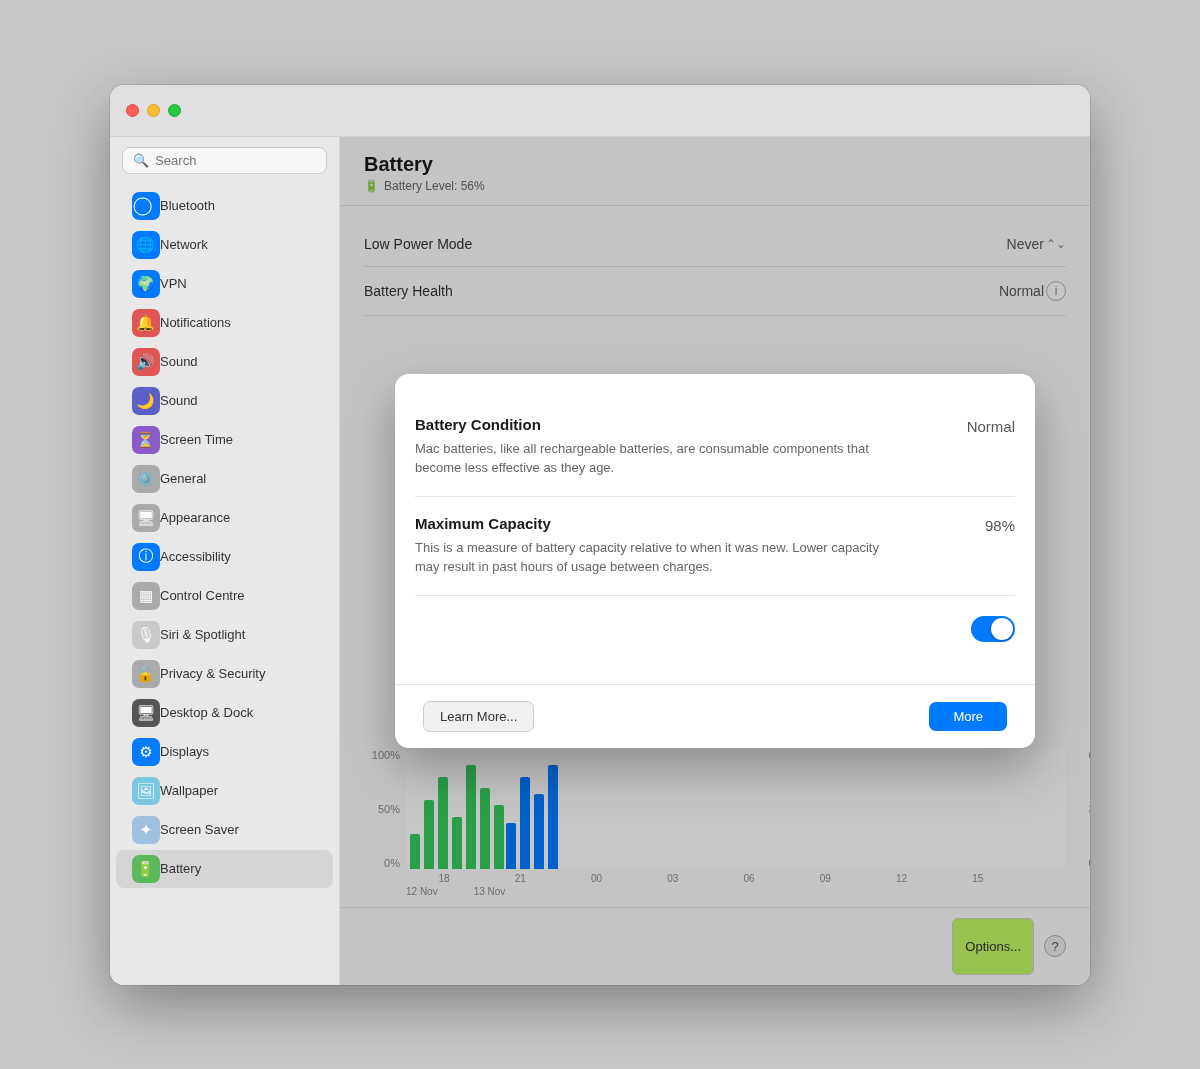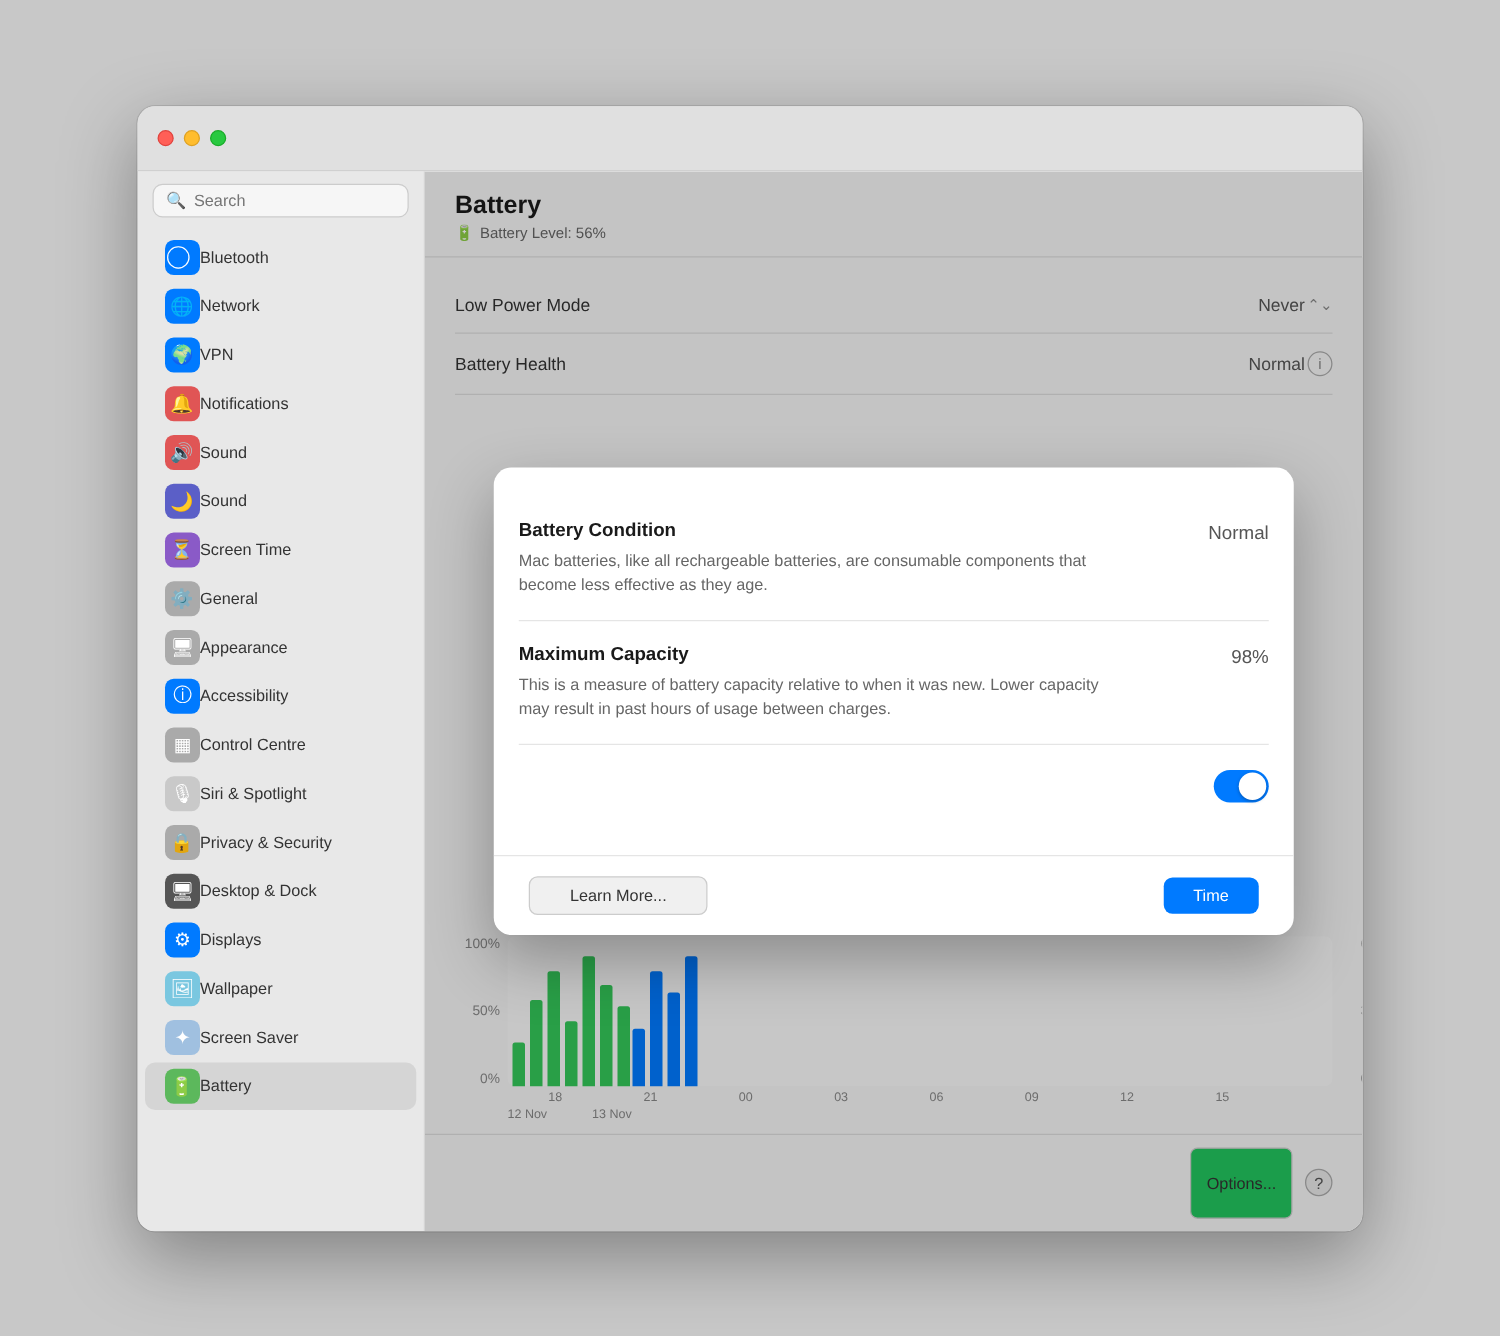--- a/index.html
+++ b/index.html
@@ -205,21 +205,21 @@
     .bottom-bar {
       display: flex;
       justify-content: flex-end;
       align-items: center;
       padding: 10px 24px;
       gap: 10px;
       border-top: 1px solid #ddd;
     }
 
     .options-btn {
-      background: #22c55e;
+      background: #bef264;
       border: 1px solid #ccc;
       border-radius: 6px;
       padding: 20px 12px;
       font-size: 13px;
       cursor: pointer;
       color: #333;
     }
 
     .help-btn {
       width: 22px;
@@ -324,21 +324,21 @@
       align-items: center;
       justify-content: space-between;
       padding: 16px 28px;
       border-top: 1px solid #e5e5e5;
     }
 
     .learn-more-btn {
       background: #f0f0f0;
       border: 1px solid #ccc;
       border-radius: 7px;
-      padding: 7px 32px;
+      padding: 7px 16px;
       font-size: 13px;
       cursor: pointer;
       color: #333;
     }
 
     .done-btn {
       background: #007aff;
       border: none;
       border-radius: 7px;
       padding: 7px 24px;
@@ -581,20 +581,20 @@
                 <div class="toggle-switch">
                   <div class="toggle-thumb"></div>
                 </div>
               </div>
             </div>
 
           </div>
 
           <div class="modal-footer">
             <button class="learn-more-btn">Learn More...</button>
-            <button class="done-btn">Time</button>
+            <button class="done-btn">More</button>
           </div>
         </div>
       </div>
 
     </div>
   </div>
 </div>
 
 </body></html>

